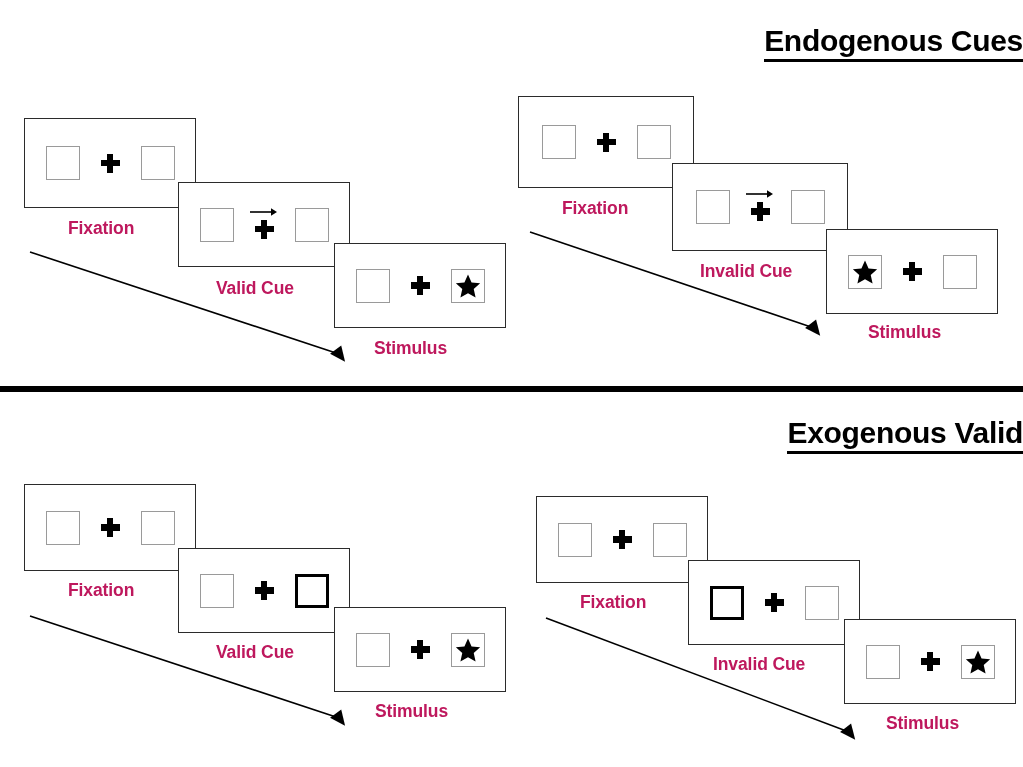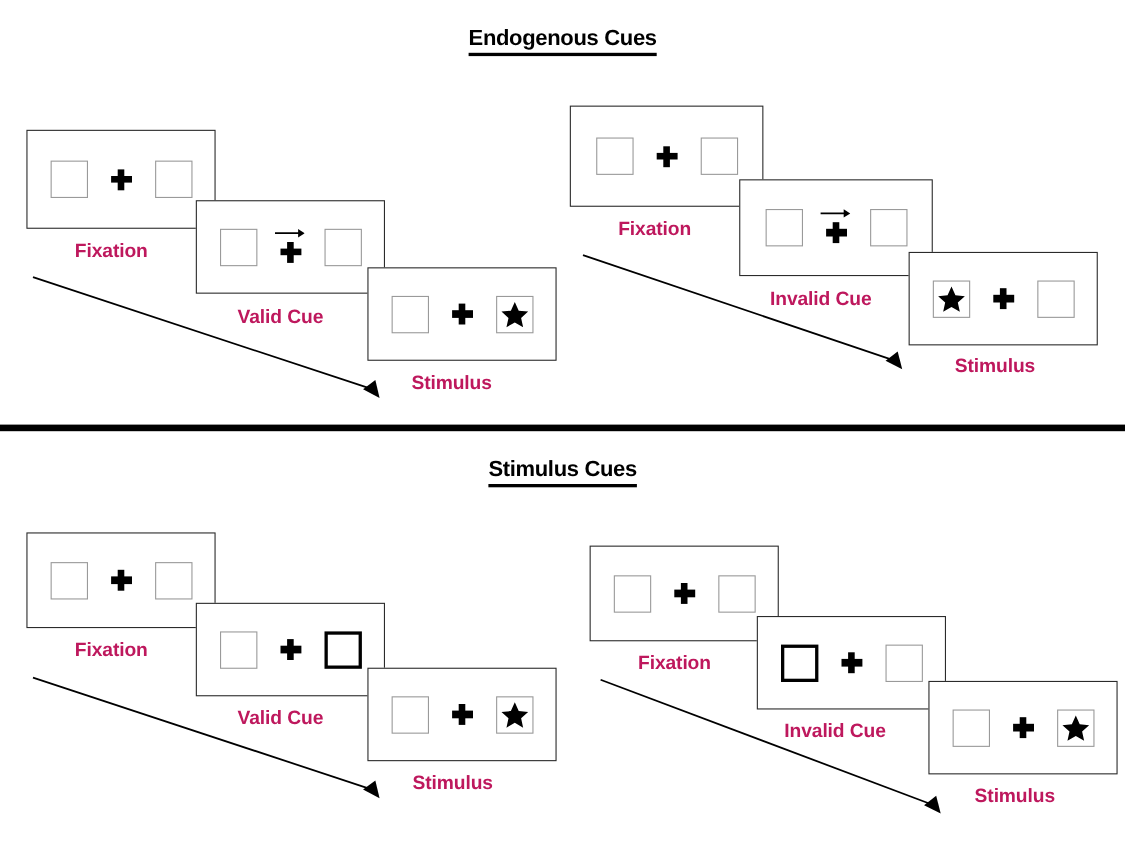--- a/index.html
+++ b/index.html
@@ -12,23 +12,23 @@
     height: 767px;
     font-family: "Liberation Sans", sans-serif;
     position: relative;
     overflow: hidden;
   }
 
   
   .section-title {
     position: absolute;
     width: 100%;
-    text-align: center;
+    text-align: right;
     font-weight: bold;
-    font-size: 20px;
+    font-size: 30px;
     color: #000000;
     letter-spacing: -0.3px;
   }
   .section-title span {
     border-bottom: 3px solid #000;
     padding-bottom: 1px;
     display: inline-block;
   }
 
   
@@ -222,21 +222,21 @@
 <div class="caption" style="left:868px; top:322px;">Stimulus</div>
 
 <svg class="flow-arrow" style="left:526px; top:226px; width:330px; height:122px;" viewBox="0 0 330 122">
   <line x1="4" y1="6" x2="288" y2="102" stroke="#000" stroke-width="1.6"></line>
   <polygon points="286,93.5 297,106 280,106" fill="#000" transform="rotate(27 288 102)"></polygon>
 </svg>
 
 <div class="divider" style="top:386px;"></div>
 
 <div class="section-title" style="top:416px;">
-  <span>Stimulus Cues</span>
+  <span>Exogenous Valid</span>
 </div>
 
 <div class="panel" style="left:24px; top:484px; width:172px; height:87px;">
   <div class="panel-inner">
     <div class="slot"></div>
     <div class="gap"></div>
     <div class="plus"></div>
     <div class="gap"></div>
     <div class="slot"></div>
   </div>

